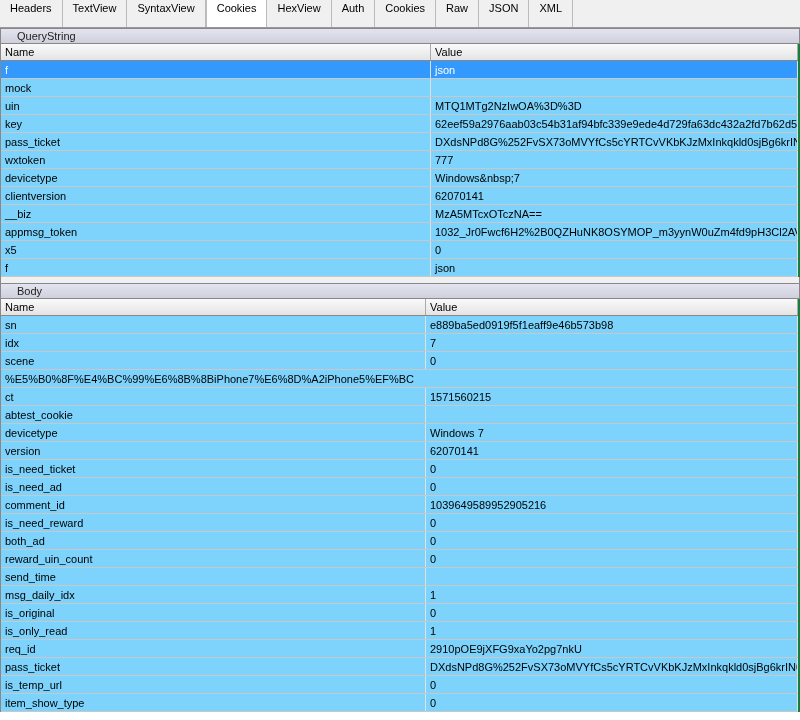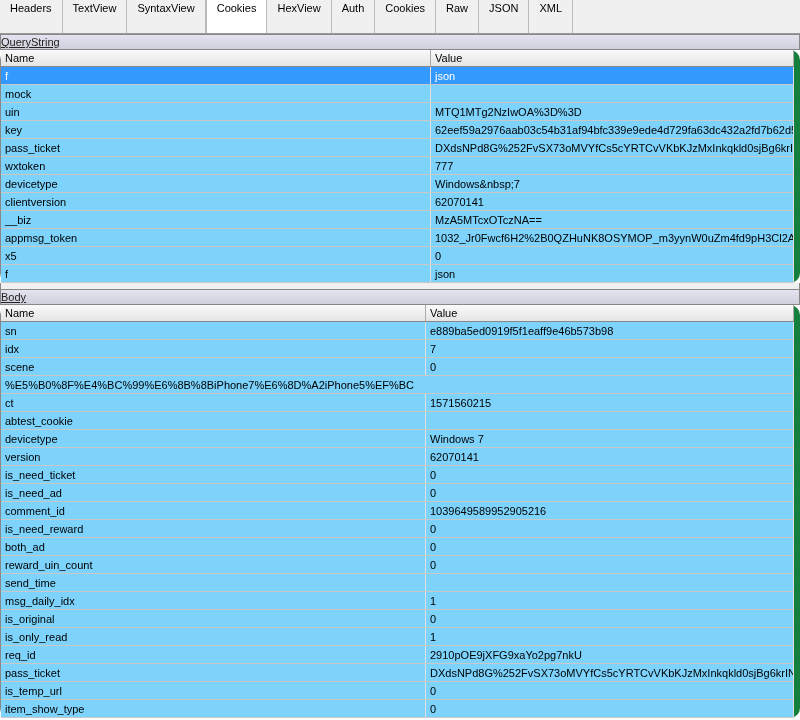--- a/index.html
+++ b/index.html
@@ -8,46 +8,44 @@
     font-size: 11px;
     background: #fff;
     color: #000;
     width: 800px;
     overflow: hidden;
   }
   .tabs {
     display: flex;
     border-bottom: 1px solid #999;
     background: #f0f0f0;
-    height: 34px;
+    height: 28px;
   }
   .tab {
     padding: 1px 10px 0 10px;
     border-right: 1px solid #bbb;
     cursor: pointer;
     background: #f0f0f0;
     line-height: 15px;
     white-space: nowrap;
   }
   .tab.active {
     background: #fff;
     border-left: 1px solid #bbb;
   }
   .section-header {
     background: linear-gradient(#e4e4f0, #d0d0dc);
     border: 1px solid #888;
-    padding: 1px 0;
+    padding: 1px 16px;
     font-size: 11px;
     color: #222;
-    text-decoration: underline;
   }
   .grid {
     border-left: 1px solid #888;
-    border-right: 6px solid #15803d;
-    border-radius: 10px;
+    border-right: 2px solid #15803d;
   }
   .gridhead {
     display: flex;
     background: linear-gradient(#fafafa,#e4e4e4);
     border-bottom: 1px solid #888;
   }
   .gridhead .col {
     padding: 2px 4px;
     border-right: 1px solid #aaa;
   }

